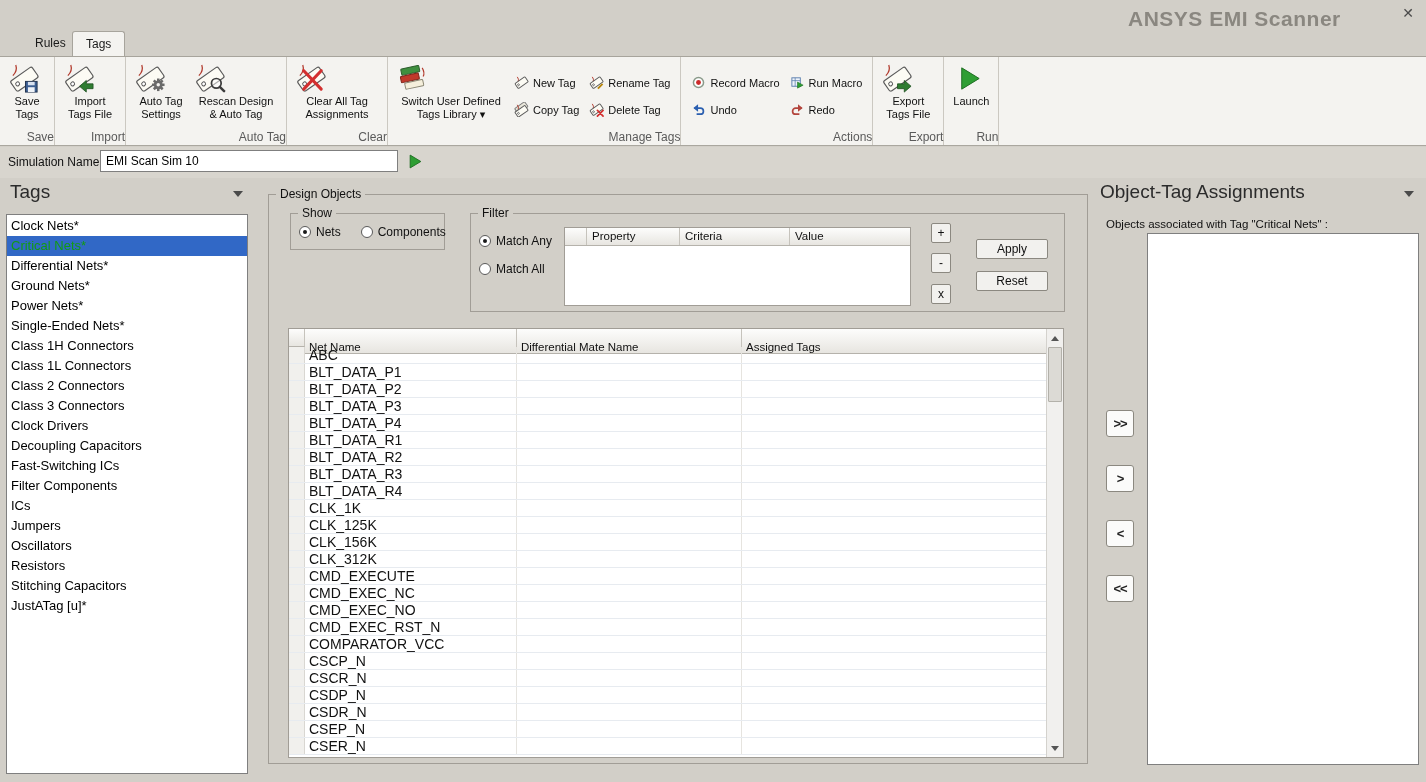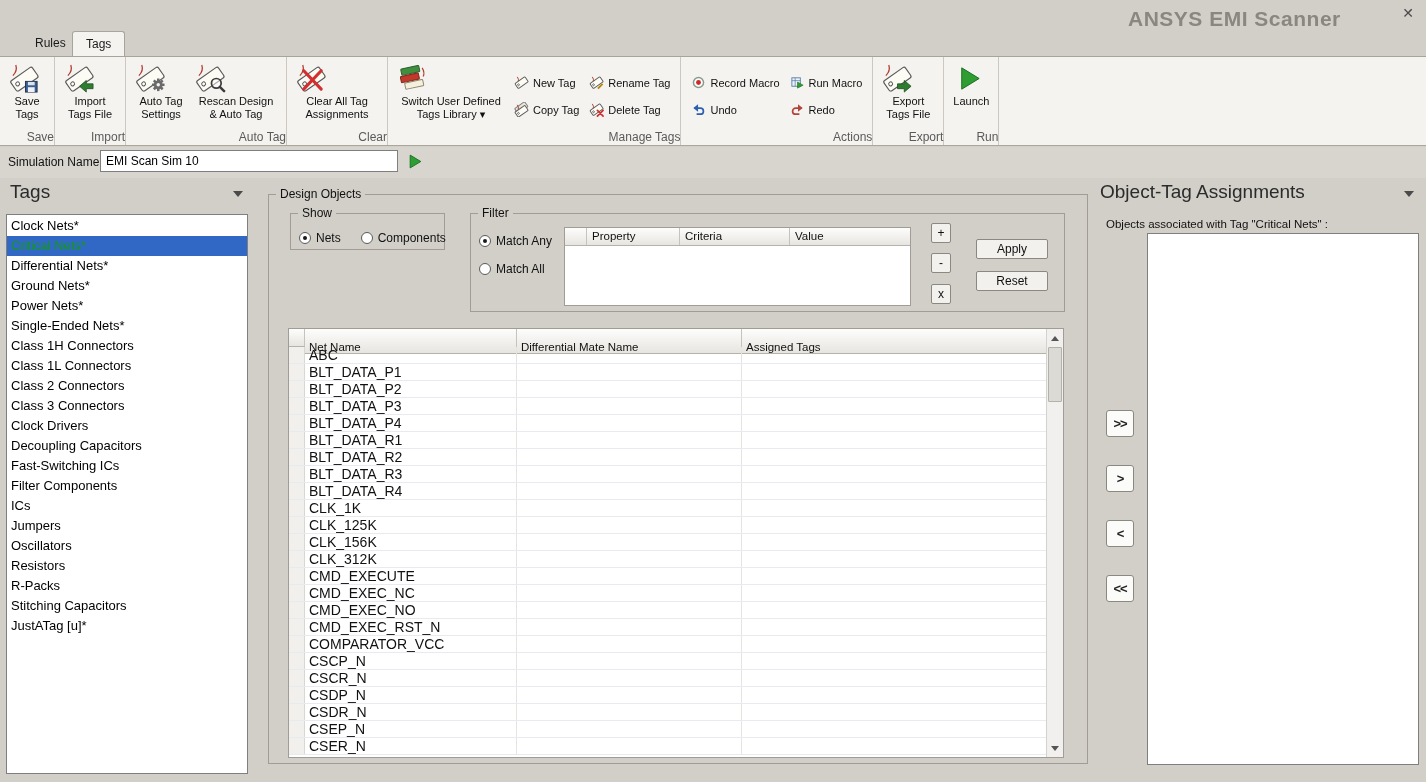--- a/index.html
+++ b/index.html
@@ -52,21 +52,21 @@
   .tag-item.green{ color:#000000; }
   .tag-item.selected{ background:#3168c6; color:#129b12; }
 
   
   .groupbox{ position:absolute; border:1px solid #a19d96; }
   .gb-legend{ position:absolute; top:-8px; left:7px; background:#d2cfc8; padding:0 4px; font-size:12px; white-space:nowrap; }
   .design-box{ left:268px; top:194px; width:820px; height:570px; }
   .show-box{ left:290px; top:213px; width:155px; height:37px; }
   .filter-box{ left:470px; top:213px; width:595px; height:99px; }
 
-  .show-options{ position:absolute; left:8px; top:11px; display:flex; gap:20px;margin-top:6px; }
+  .show-options{ position:absolute; left:8px; top:11px; display:flex; gap:20px; }
   .filter-options{ position:absolute; left:8px; top:20px; display:flex; flex-direction:column; gap:14px; }
   .radio-item{ display:flex; align-items:center; gap:5px; font-size:12px; cursor:default; white-space:nowrap; }
   .radio{ width:12px; height:12px; border:1px solid #5a5a5a; border-radius:50%; background:#fff; position:relative; flex:none; }
   .radio-item.checked .radio::after{ content:""; position:absolute; left:3px; top:3px; width:4px; height:4px;
          border-radius:50%; background:#1a1a1a; }
 
   .crit-table{ position:absolute; left:93px; top:13px; width:347px; height:79px; background:#fff; border:1px solid #a19d96; }
   .crit-head{ display:flex; height:18px; background:linear-gradient(#fdfdfc,#e7e5e0); border-bottom:1px solid #b5b2ab; }
   .crit-cell{ padding:2px 5px; font-size:11.5px; border-right:1px solid #c6c3bc; overflow:hidden; }
   .cg{ width:22px; padding:0; } .cp{ width:93px; } .cc{ width:110px; } .cv{ flex:1; border-right:none; }
@@ -370,21 +370,20 @@
       <div class="tag-item">Filter Components</div>
 
       <div class="tag-item">ICs</div>
 
       <div class="tag-item">Jumpers</div>
 
       <div class="tag-item">Oscillators</div>
 
       <div class="tag-item">Resistors</div>
 
-      <div class="tag-item">R-Packs</div>
 
       <div class="tag-item">Stitching Capacitors</div>
 
       <div class="tag-item green">JustATag [u]*</div>
     </div>
 
   <div class="groupbox design-box">
     <span class="gb-legend">Design Objects</span>
   </div>
 

